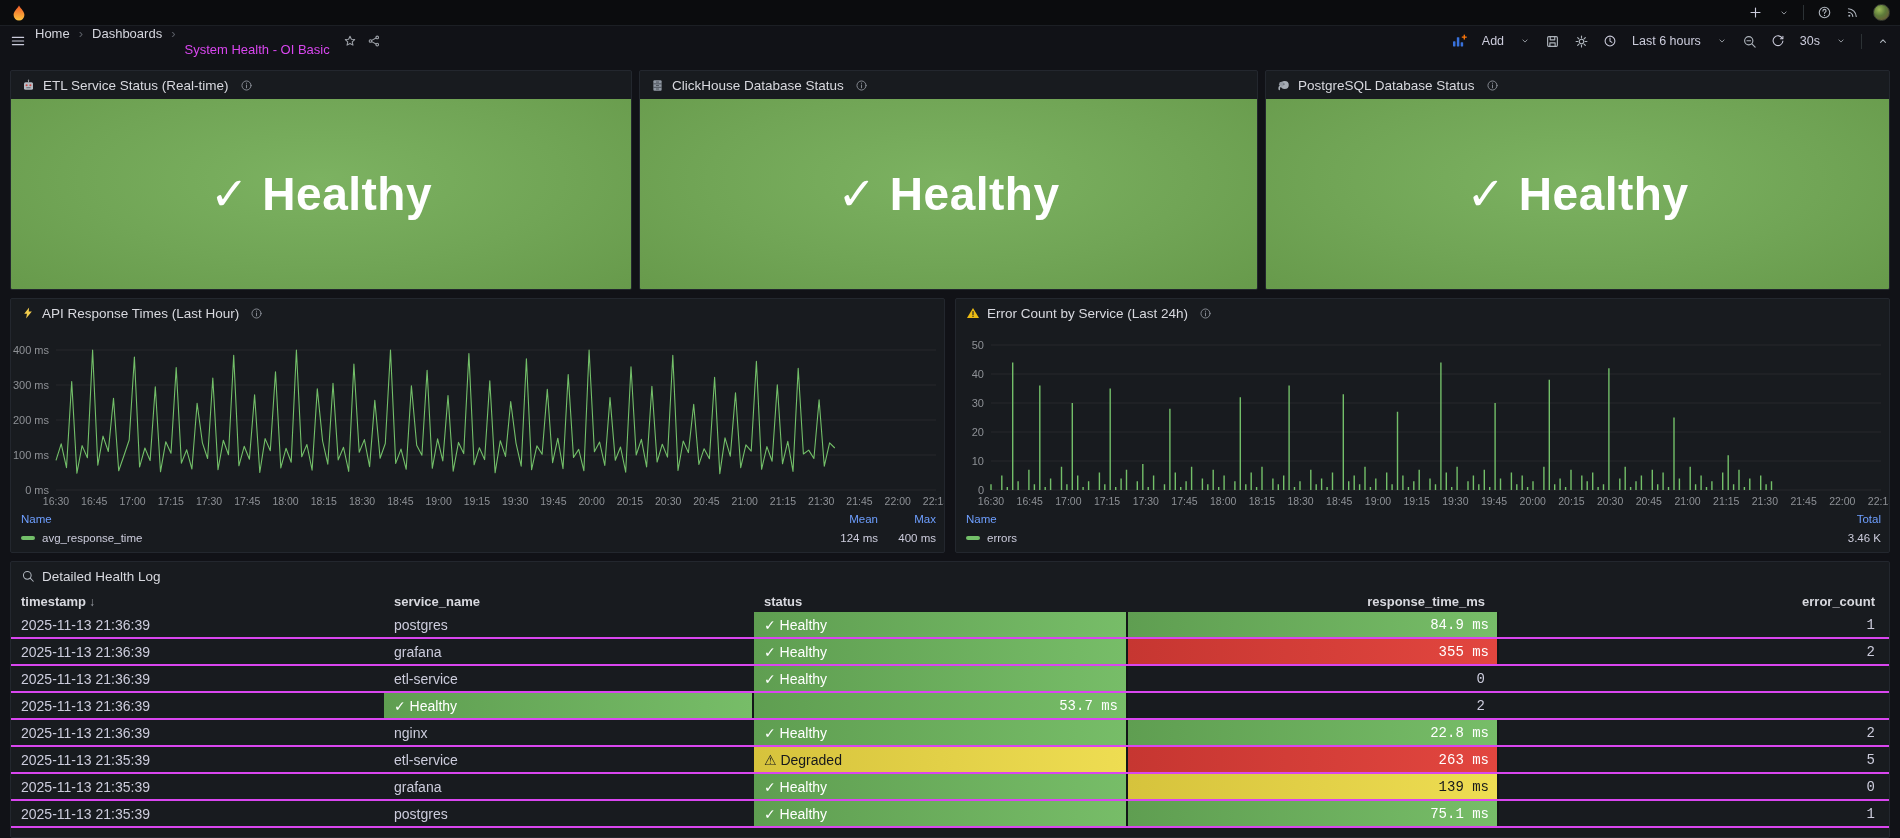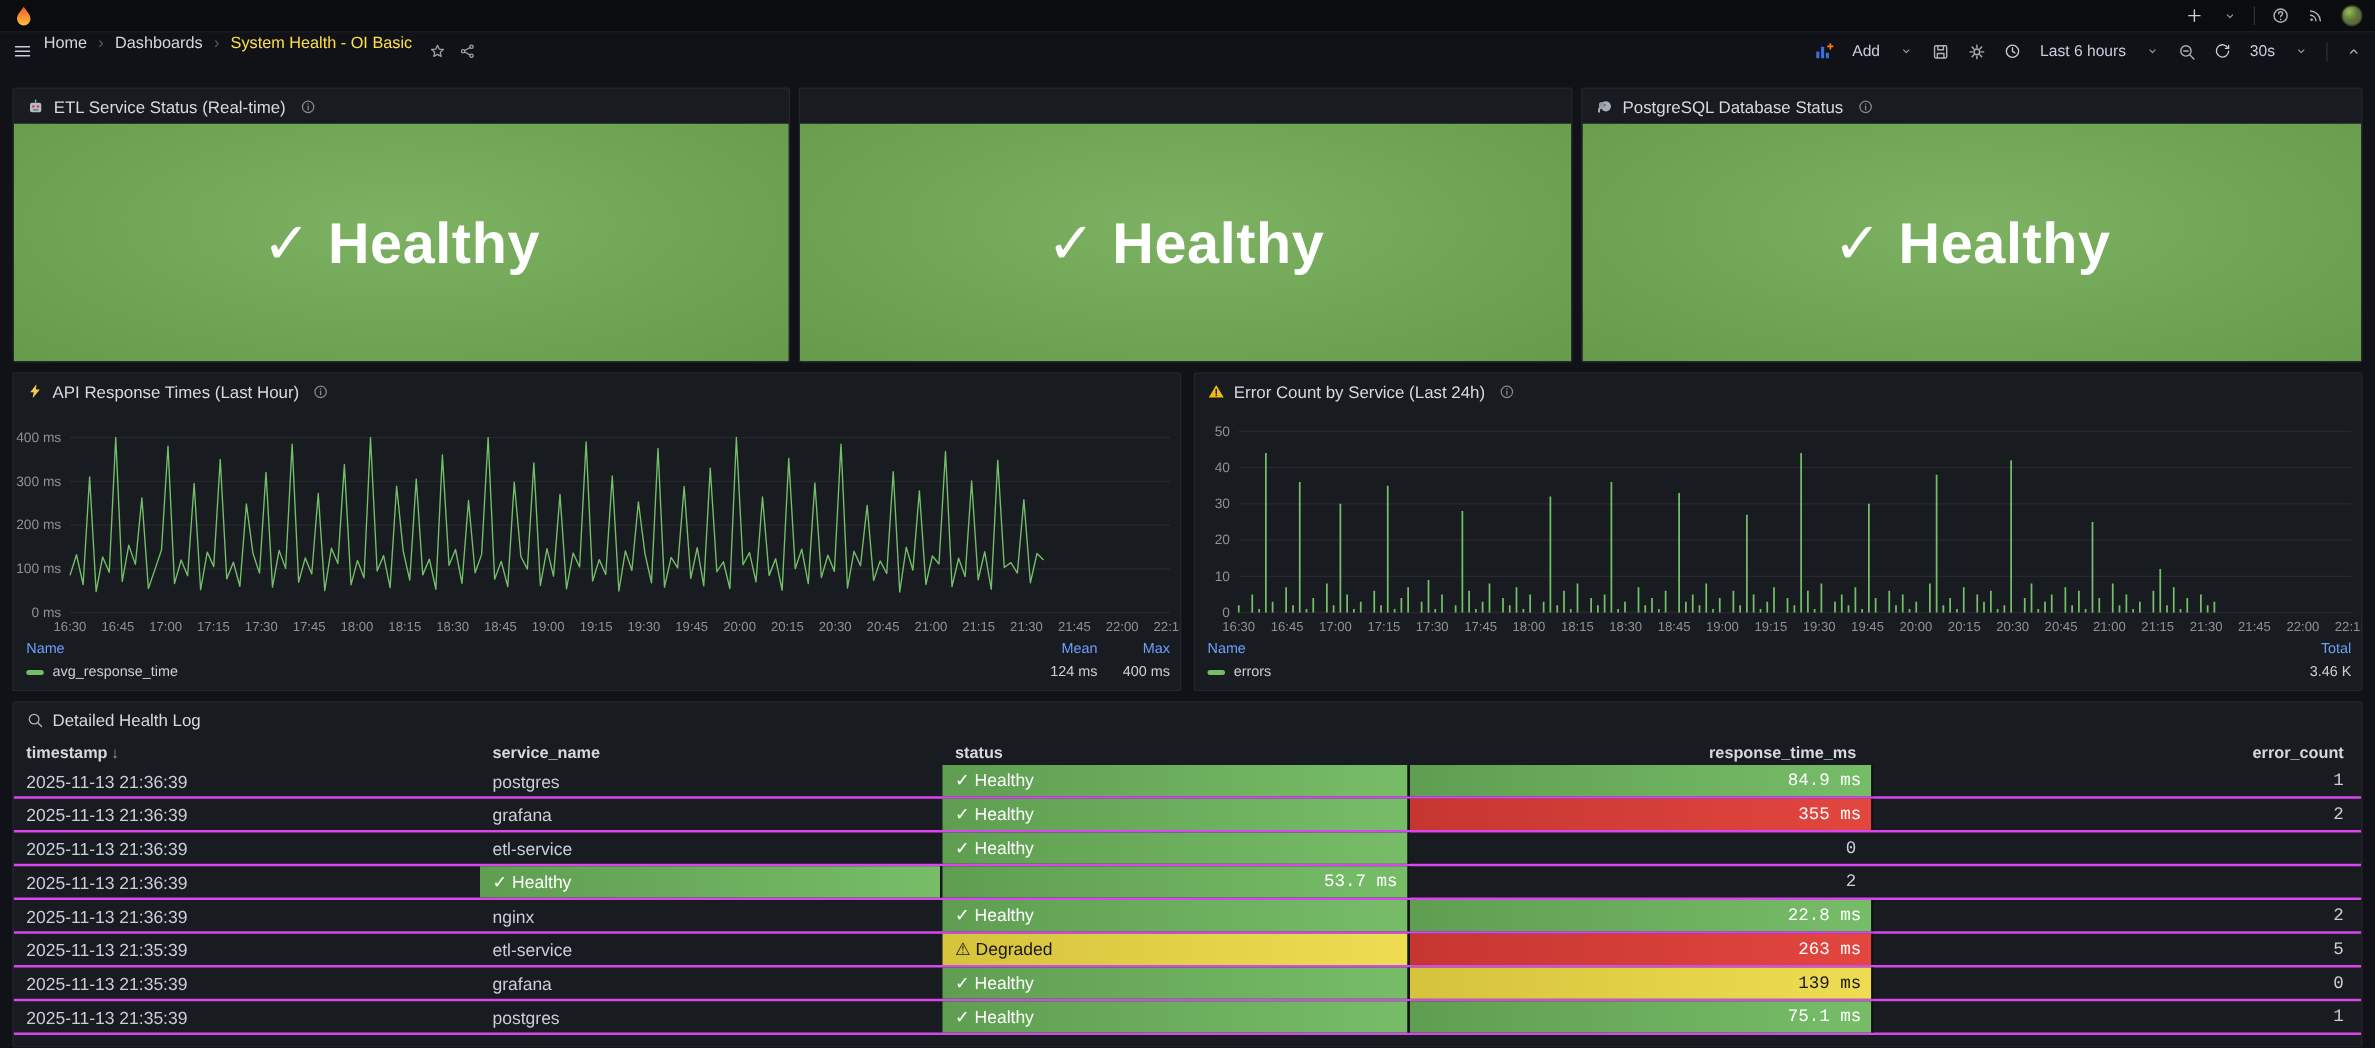--- a/index.html
+++ b/index.html
@@ -21,21 +21,21 @@
   .searchbox .hint { margin-left:auto; display:flex; align-items:center; gap:5px; color:#73777d; font-size:11.5px; }
   .nav-right { margin-left:auto; display:flex; align-items:center; gap:13px; color:#aeb4bc; }
   .vdiv { width:1px; height:15px; background:#2c3235; }
   .avatar { width:17px; height:17px; border-radius:50%;
     background:radial-gradient(circle at 35% 30%, #9dbb58 0%, #5d7a3a 45%, #6d4f33 100%);
     border:1px solid #3a3f33; }
 
   
   .crumbbar { height:30px; background:#111217; display:flex; padding:0 10px; gap:9px; }
   .crumb { font-size:13px; color:#d5d6de; cursor:pointer; }
-  .crumb.current { color:#fde047; cursor:default; }
+  .crumb.current { color:#d946ef; cursor:default;margin-top:16px; }
   .crumbsep { color:#5a5e66; font-size:13px; }
   .crumb-icons { display:flex; align-items:center; gap:10px; margin-left:4px; color:#9da1a8; }
   .toolbar { margin-left:auto; display:flex; align-items:center; gap:14px; color:#ccccdc; font-size:12.5px; }
   .tool { display:flex; align-items:center; gap:15px; cursor:pointer; color:#ccccdc; }
   .tool .lbl { white-space:nowrap; }
   .chev { color:#9da1a8; }
 
   
   .canvas { position:relative; height:782px; padding:14px 26px 0 10px; }
   .row1 { display:grid; grid-template-columns:622px 619px 625px; gap:7px; height:220px; }
@@ -287,20 +287,39 @@
                 <circle cx="10" cy="6.4" r="0.9" class="f"></circle>
               </g>
             </svg>
           </span>
         </div>
         <div class="statbody">
           <span class="statvalue">✓ Healthy</span>
         </div>
       </section>
       <section class="panel">
+        <div class="phead">
+          <span class="ic">
+            <svg width="15" height="15" viewBox="0 0 20 20">
+              <rect x="4.5" y="3" width="11" height="14" rx="1.4" fill="#9098a3"></rect>
+              <path d="M4.5 7.8h11M4.5 12.4h11" stroke="#3c4149" stroke-width="1.1"></path>
+              <path d="M8.5 5.4h3M8.5 10.1h3M8.5 14.7h3" stroke="#3c4149" stroke-width="1.1" stroke-linecap="round"></path>
+            </svg>
+          </span>
+          <span class="ptitle">ClickHouse Database Status</span>
+          <span class="ic info-ic">
+            <svg width="13" height="13" viewBox="0 0 20 20">
+              <g class="st">
+                <circle cx="10" cy="10" r="7"></circle>
+                <path d="M10 9.2v4.4"></path>
+                <circle cx="10" cy="6.4" r="0.9" class="f"></circle>
+              </g>
+            </svg>
+          </span>
+        </div>
         <div class="statbody">
           <span class="statvalue">✓ Healthy</span>
         </div>
       </section>
       <section class="panel">
         <div class="phead">
           <span class="ic">
             <svg width="15" height="15" viewBox="0 0 20 20">
               <circle cx="11.6" cy="9.4" r="5.4" fill="#a7adb5"></circle>
               <circle cx="7.4" cy="8.2" r="3.3" fill="#949aa3"></circle>

